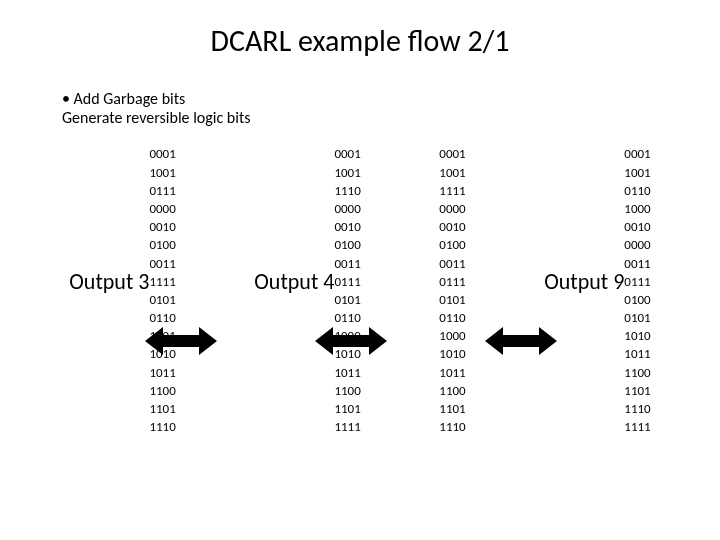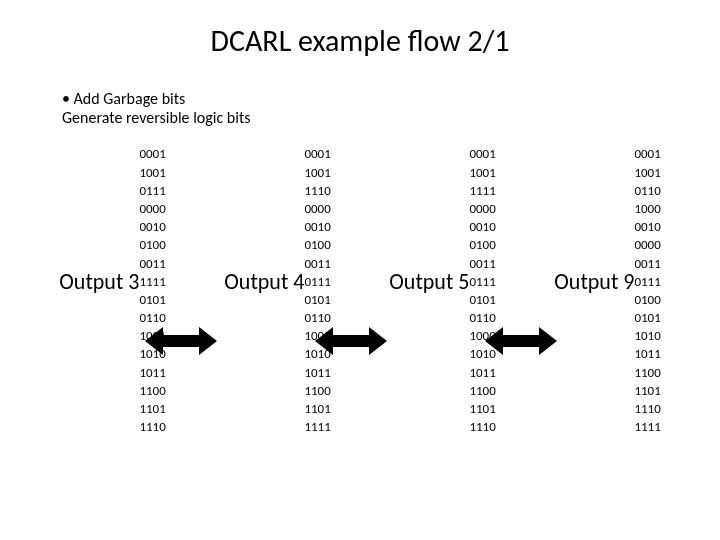--- a/index.html
+++ b/index.html
@@ -104,21 +104,20 @@
 0110
 1000
 1010
 1011
 1100
 1101
 1111</div>
   </div>
 
   <div class="col">
-    <div class="col-head">Output 5</div>
     <div class="bits">0001
 1001
 1111
 0000
 0010
 0100
 0011
 0111
 0101
 0110

